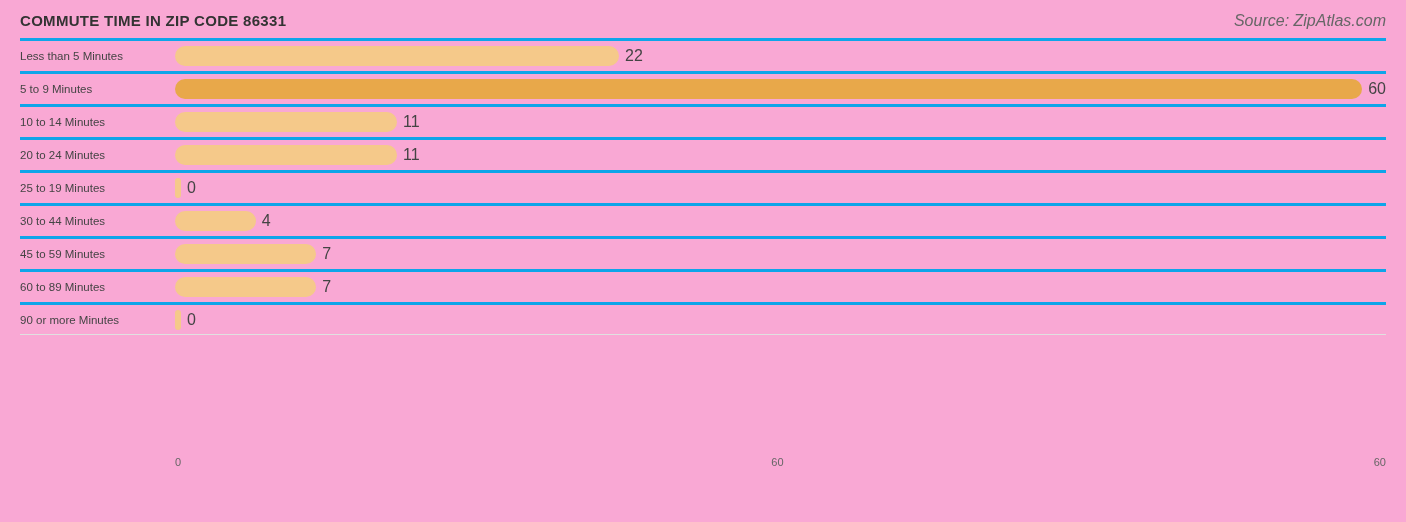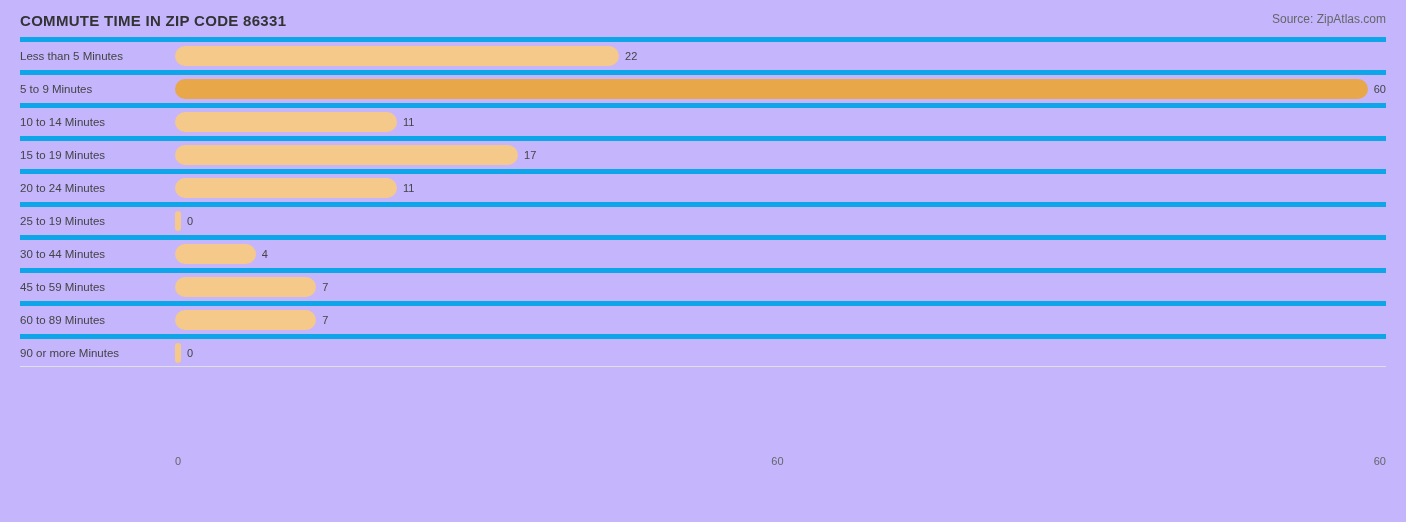--- a/index.html
+++ b/index.html
@@ -4,52 +4,53 @@
   <style>
     * { box-sizing: border-box; margin: 0; padding: 0; }
     body {
       font-family: Arial, sans-serif;
       background: #f5f5f5;
       width: 1406px;
       height: 522px;
       overflow: hidden;
     }
     .chart-container {
-      background: #c4b5fd;
+      background: #f9a8d4;
       width: 1406px;
       height: 522px;
       padding: 12px 20px 40px 20px;
       position: relative;
     }
     .chart-header {
       display: flex;
       justify-content: space-between;
       align-items: flex-start;
       margin-bottom: 8px;
     }
     .chart-title {
       font-size: 15px;
       font-weight: bold;
       color: #333;
       letter-spacing: 0.3px;
     }
     .chart-source {
-      font-size: 12px;
+      font-size: 16px;
       color: #666;
+      font-style: italic;
     }
     .bars-area {
       position: relative;
       width: 100%;
       height: 430px;
     }
     .bar-row {
       display: flex;
       align-items: center;
       height: 33px;
-      border-top: 5px solid #0ea5e9;
+      border-top: 3px solid #0ea5e9;
     }
     .bar-row:last-of-type {
       border-bottom: 1px solid #e0e0e0;
     }
     .bar-label {
       width: 155px;
       min-width: 155px;
       font-size: 11.5px;
       color: #444;
       padding-right: 8px;
@@ -65,21 +66,21 @@
     .bar-fill {
       height: 20px;
       border-radius: 10px;
       background: #f5c98a;
       position: relative;
     }
     .bar-fill.highlighted {
       background: #e8a84a;
     }
     .bar-value {
-      font-size: 11px;
+      font-size: 16px;
       color: #444;
       margin-left: 6px;
       white-space: nowrap;
     }
     
     
     .x-axis {
       position: absolute;
       bottom: 0;
       left: 155px;
@@ -121,27 +122,20 @@
           </div>
         </div>
         <div class="bar-row">
           <span class="bar-label">10 to 14 Minutes</span>
           <div class="bar-track">
             <div class="bar-fill" style="width: 18.3333%;"></div>
             <span class="bar-value">11</span>
           </div>
         </div>
         <div class="bar-row">
-          <span class="bar-label">15 to 19 Minutes</span>
-          <div class="bar-track">
-            <div class="bar-fill" style="width: 28.3333%;"></div>
-            <span class="bar-value">17</span>
-          </div>
-        </div>
-        <div class="bar-row">
           <span class="bar-label">20 to 24 Minutes</span>
           <div class="bar-track">
             <div class="bar-fill" style="width: 18.3333%;"></div>
             <span class="bar-value">11</span>
           </div>
         </div>
         <div class="bar-row">
           <span class="bar-label">25 to 19 Minutes</span>
           <div class="bar-track">
             <div class="bar-fill" style="width: 0.5%;"></div>

